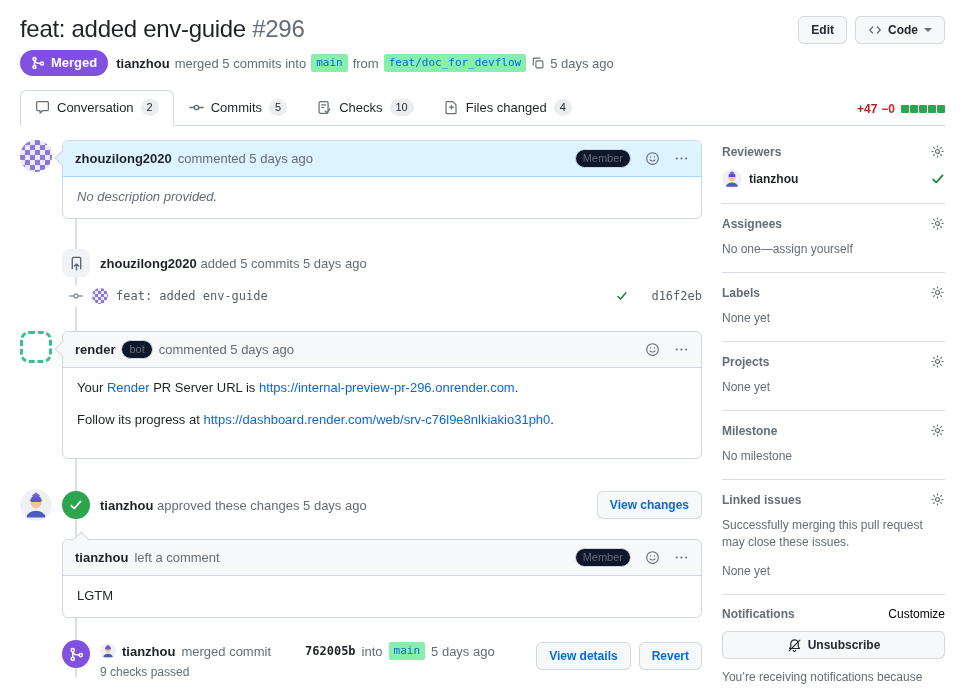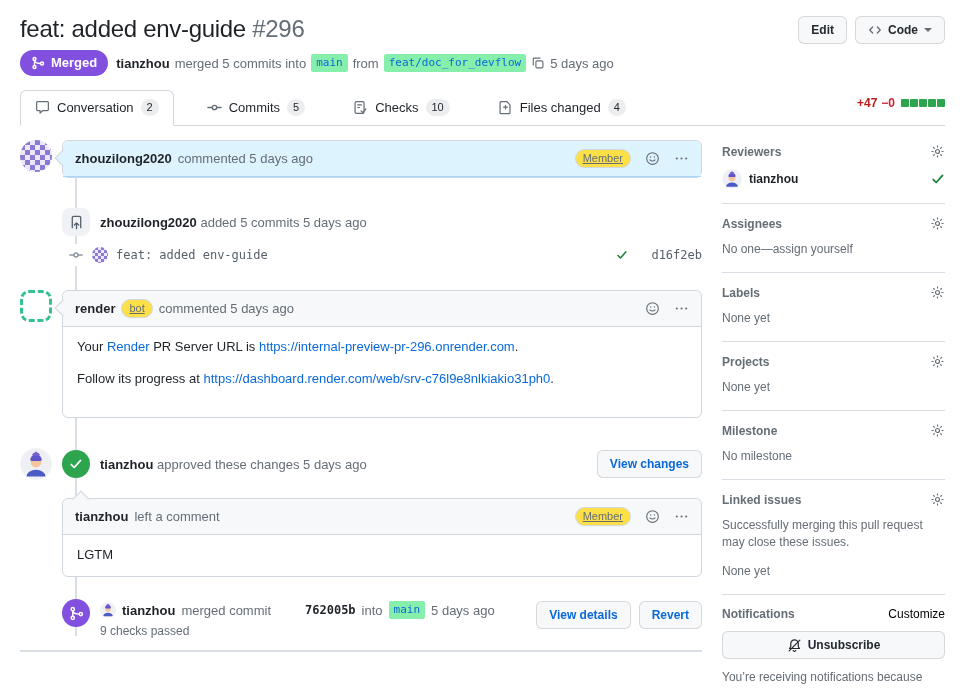--- a/index.html
+++ b/index.html
@@ -38,21 +38,21 @@
   }
   .status-text { display:flex; align-items:center; gap:5px; flex-wrap:nowrap; }
   .author-strong { font-weight:bold; color:#1f2328; }
   .branch-label {
     font-family:"DejaVu Sans Mono", monospace; font-size:11px;
     color:#0969da; background:#86efac; border-radius:2px; padding:1px 5px; line-height:16px;
   }
   .copy-btn { color:#656d76; display:inline-flex; }
 
   
-  .tabs-bar { display:flex; align-items:center; border-bottom:1px solid #d0d7de; position:relative;gap:18px; }
+  .tabs-bar { display:flex; align-items:flex-end; border-bottom:1px solid #d0d7de; position:relative; }
   .tab {
     display:flex; align-items:center; gap:7px; padding:7px 14px 8px;
     font-size:13px; color:#1f2328; border:1px solid transparent; border-radius:6px 6px 0 0;
     margin-bottom:-1px; background:transparent; line-height:19px;
   }
   .tab.active { background:#fff; border:1px solid #d0d7de; border-bottom:1px solid #fff; }
   .tab-icon { color:#656d76; }
   .tab-count { background:rgba(175,184,193,0.25); border-radius:999px; font-size:11px; padding:1px 6px; color:#24292f; line-height:15px; }
   .diffstat { margin-left:auto; display:flex; align-items:center; gap:4px; font-size:12px; font-weight:bold; padding-bottom:9px; }
   .additions { color:#b91c1c; } .deletions { color:#cf222e; }
@@ -89,21 +89,21 @@
     background:#f6f8fa; border-bottom:1px solid #d0d7de; border-radius:6px 6px 0 0;
     font-size:13px; color:#656d76; line-height:18px;
   }
   .comment-box.op .comment-header { background:#ddf4ff; border-bottom-color:rgba(84,174,255,0.4); }
   .comment-box::before {
     content:""; position:absolute; top:11px; left:-6px; width:11px; height:11px;
     transform:rotate(45deg); background:#f6f8fa;
     border-left:1px solid #d0d7de; border-bottom:1px solid #d0d7de;
   }
   .comment-box.op::before { background:#ddf4ff; }
-  .badge-pill { border:1px solid #d0d7de; border-radius:999px; font-size:11px; padding:0 7px; color:#656d76; line-height:17px; background:#fde047;text-decoration:underline; }
+  .badge-pill { border:1px solid #d0d7de; border-radius:999px; font-size:11px; padding:0 7px; color:#656d76; line-height:17px; background:#0f172a; }
   .header-right { margin-left:auto; display:flex; align-items:center; gap:14px; color:#656d76; }
   .comment-body { padding:10px 14px 12px; font-size:13px; line-height:19px; color:#1f2328; }
   .muted-italic { color:#656d76; font-style:italic; }
   .comment-body p { margin:0 0 13px; } .comment-body p:last-child { margin-bottom:17px; }
 
   .event-row { display:flex; align-items:center; gap:10px; margin-bottom:8px; color:#656d76; font-size:13px; }
   .event-row .push-badge {
     margin-left:42px; width:28px; height:28px; border-radius:8px;
     background:#f0f2f5; color:#57606a; display:flex; align-items:center; justify-content:center; flex-shrink:0;
   }
@@ -344,20 +344,23 @@
                       <use href="#sym-smiley"></use>
                     </svg>
                   </span>
                 <span data-interactable="true">
                     <svg width="15" height="15">
                       <use href="#sym-kebab"></use>
                     </svg>
                   </span>
               </span>
             </div>
+            <div class="comment-body">
+              <span class="muted-italic" data-interactable="false">No description provided.</span>
+            </div>
           </div>
         </div>
 
         <div class="event-row" data-interactable="false">
           <span class="push-badge" data-interactable="false">
               <svg width="15" height="15">
                 <use href="#sym-push"></use>
               </svg>
             </span>
           <span>

